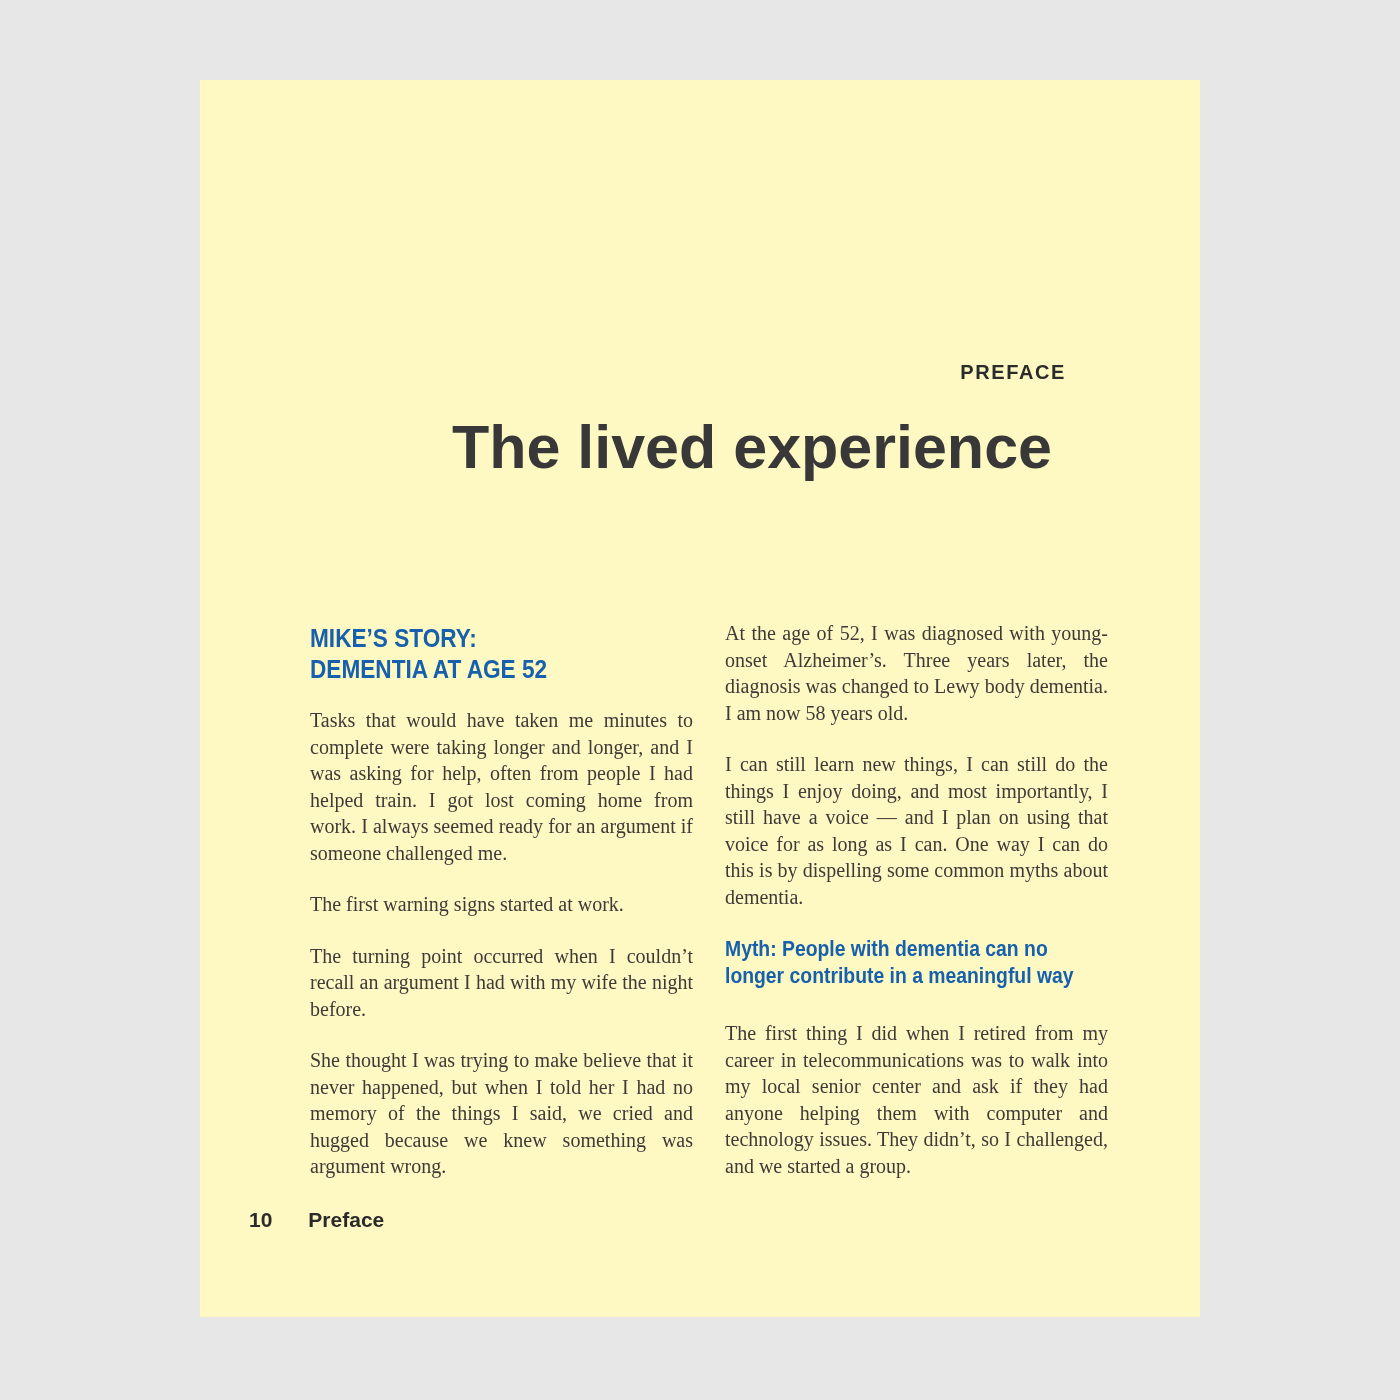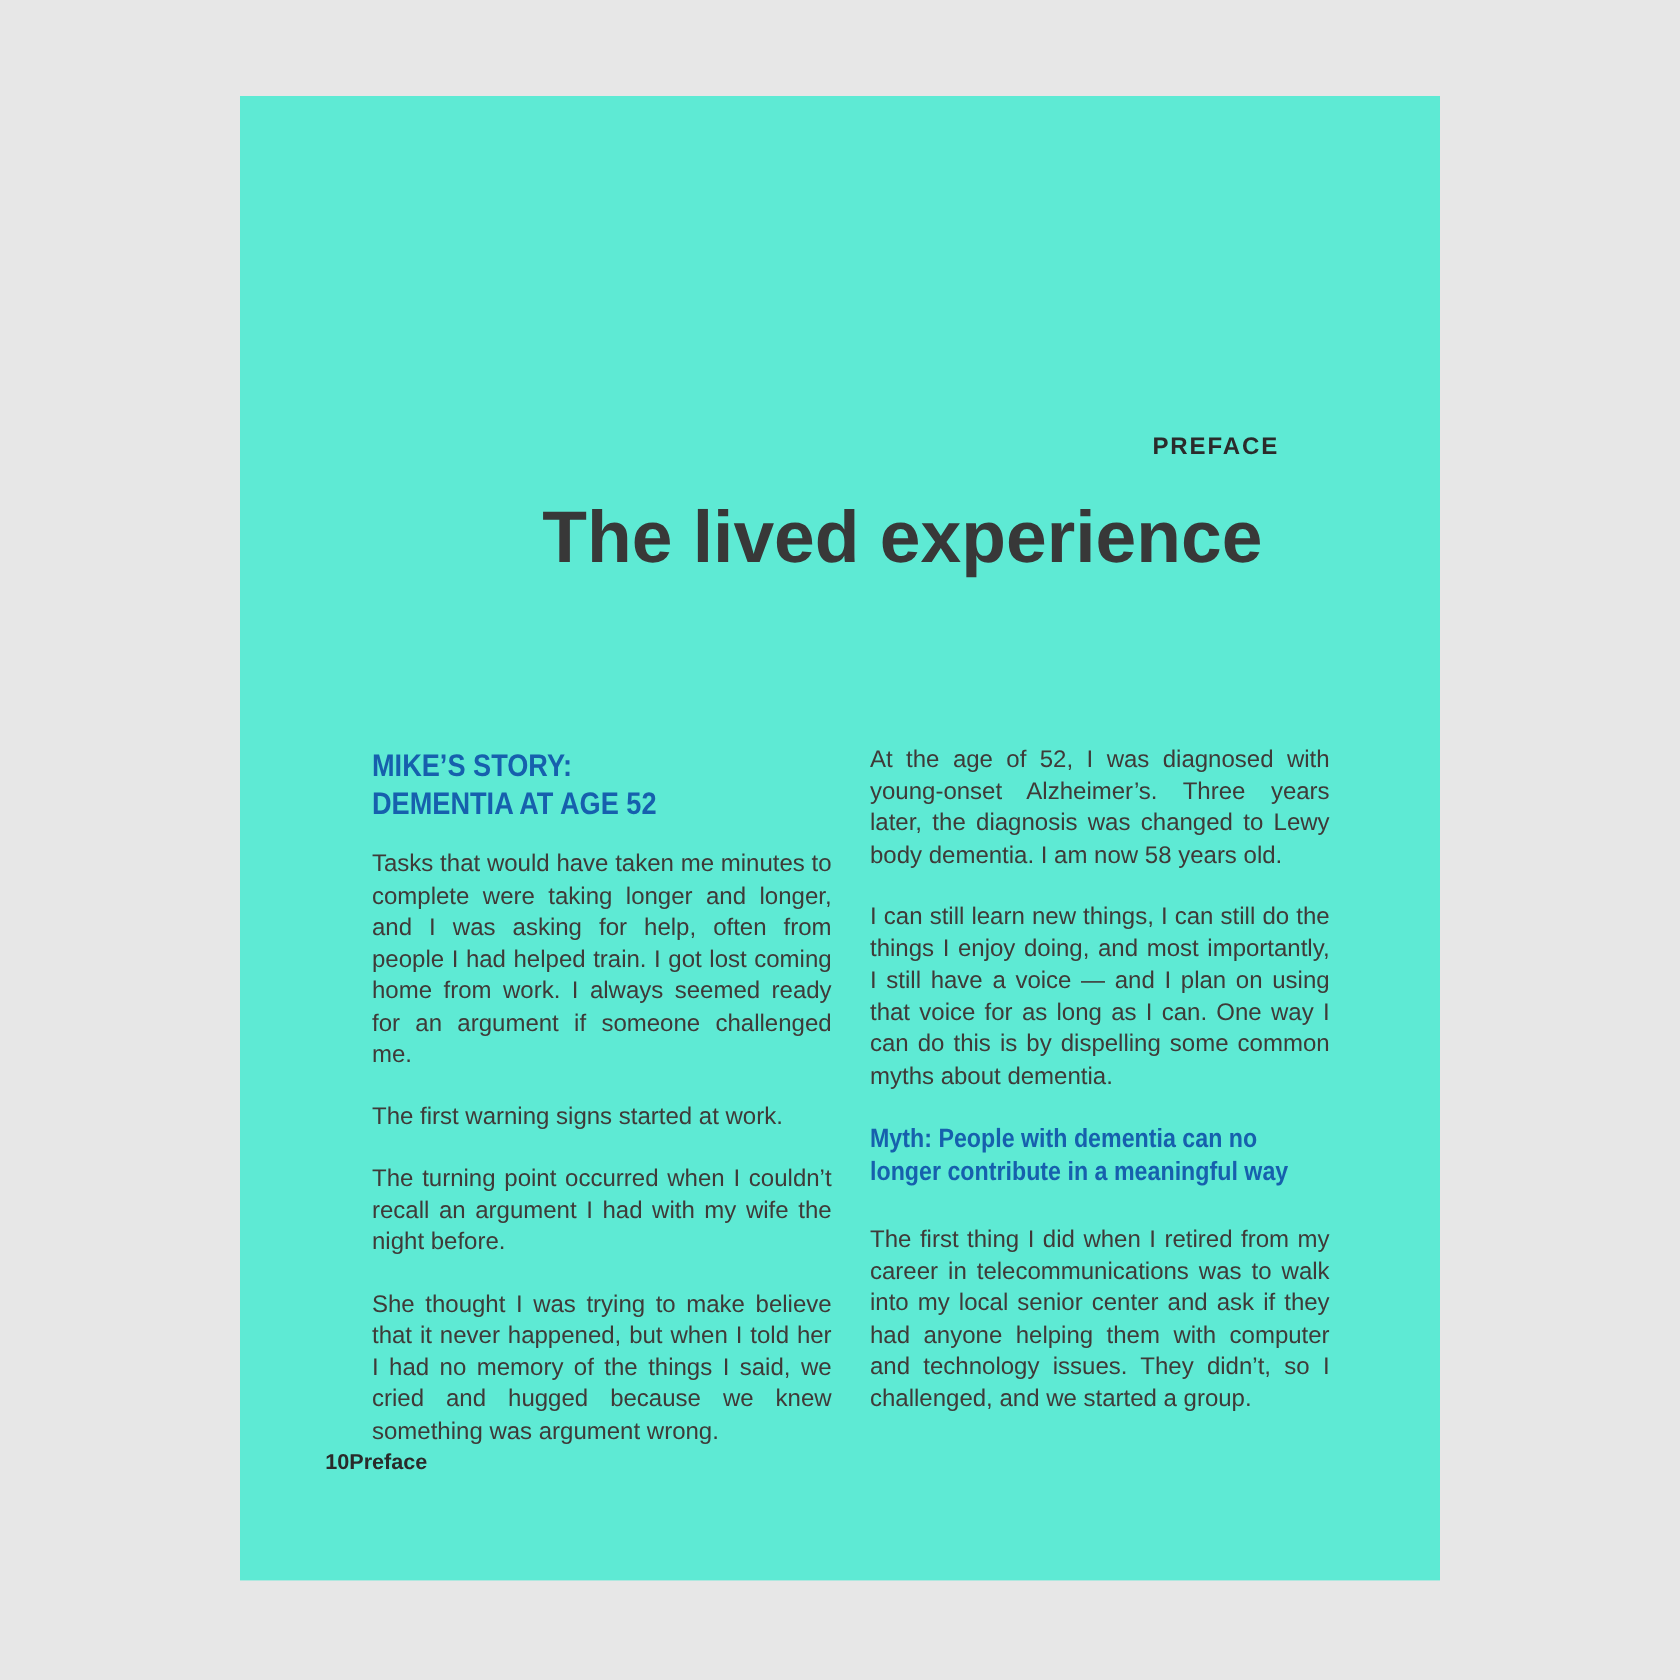--- a/index.html
+++ b/index.html
@@ -15,21 +15,21 @@
     width: 1400px;
     height: 1400px;
     overflow: hidden;
   }
   .page {
     position: absolute;
     left: 200px;
     top: 80px;
     width: 1000px;
     height: 1237px;
-    background: #5eead4;
+    background: #fef9c3;
   }
   .kicker {
     position: absolute;
     top: 281px;
     right: 134px;
     font-weight: bold;
     font-size: 20px;
     letter-spacing: 1.6px;
     color: #2b2b2b;
   }
@@ -53,21 +53,21 @@
     width: 798px;
     display: flex;
     gap: 32px;
     margin-left: 43px;
   }
   .col {
     width: 383px;
   }
   .col p {
     margin: 0 0 25px 0;
-    font-family: Liberation Sans, sans-serif;
+    font-family: Liberation Serif, serif;
     font-size: 20px;
     line-height: 26.5px;
     color: #3f3a38;
     text-align: justify;
     hyphens: auto;
   }
   .col p:last-child { margin-bottom: 0; }
   .story-heading {
     margin: 3px 0 22px 0;
     font-weight: bold;
@@ -85,25 +85,26 @@
     font-size: 22px;
     line-height: 27px;
     color: #1660ad;
     transform: scaleX(0.88);
     transform-origin: left top;
     white-space: nowrap;
   }
   .myth-heading span { display: block; }
   .footer {
     position: absolute;
-    left: 71px;
+    left: 49px;
     top: 1128px;
     display: flex;
+    gap: 36px;
     font-weight: bold;
-    font-size: 18px;
+    font-size: 21px;
     color: #2a2a2a;
   }
 </style>
 </head>
 <body>
 
 <div class="canvas">
   <div class="page">
 
     <div class="kicker">PREFACE</div>

